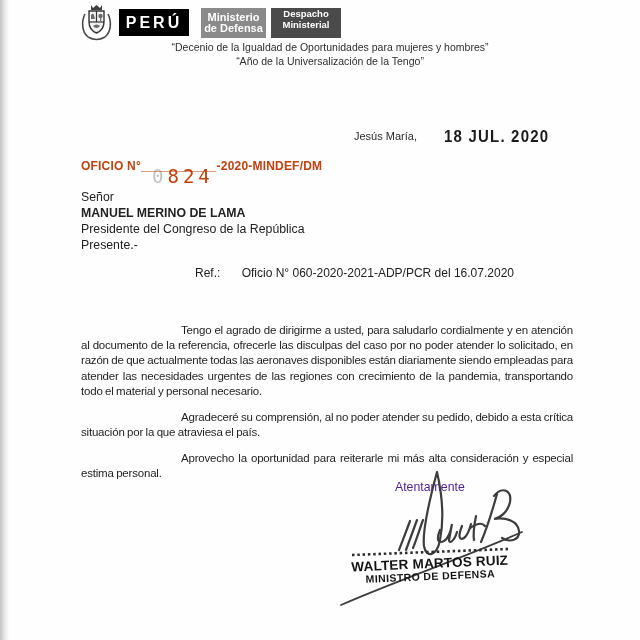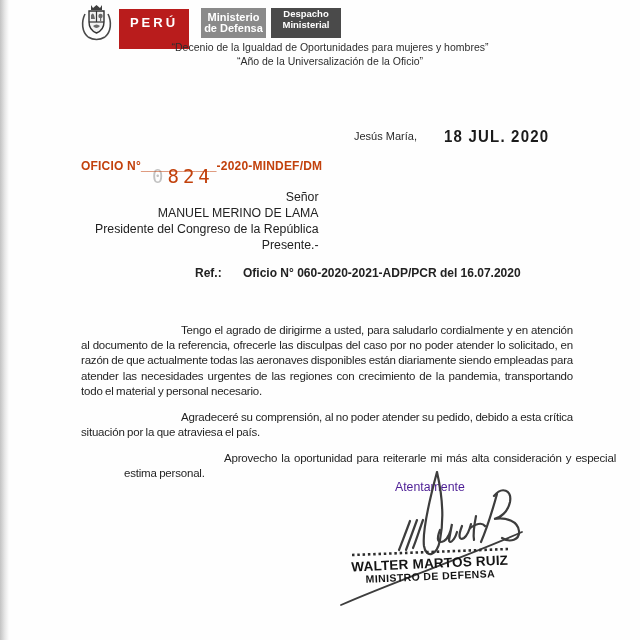--- a/index.html
+++ b/index.html
@@ -15,22 +15,22 @@
     background:linear-gradient(to right,#c3c3c3,#e8e8e8 55%,rgba(255,255,255,0));
   }
 
   
   .logo{position:absolute;left:78px;top:2px;width:37px;height:41px;}
   .hbox{
     position:absolute;color:#ffffff;font-weight:700;text-align:center;
     box-sizing:border-box;
   }
   .hbox-peru{
-    left:119px;top:9px;width:70px;height:40px;background:#b91c1c;
-    font-size:13px;letter-spacing:3px;line-height:27px;
+    left:119px;top:9px;width:70px;height:27px;background:#000000;
+    font-size:16px;letter-spacing:3px;line-height:27px;
   }
   .hbox-ministry{
     left:201px;top:8px;width:65px;height:30px;background:#8a8a8a;
     font-size:11px;line-height:11px;padding-top:4px;
   }
   .hbox-office{
     left:271px;top:8px;width:70px;height:30px;background:#4a4a4a;
     font-size:9.5px;line-height:11px;
   }
   .mottos{
@@ -50,35 +50,35 @@
     font-family:"DejaVu Sans Mono", monospace;
     font-size:19px;letter-spacing:4px;color:#c2410c;margin-top:28px;
   }
   .num-stamp::first-letter{color:#c2c2c2;}
   .oficio{
     position:absolute;left:81px;top:159px;
     font-size:12px;font-weight:700;letter-spacing:0.2px;color:#c2410c;
   }
 
   
-  .addressee{position:absolute;left:95px;top:189px;font-size:12.3px;line-height:16px;color:#222;text-align:right;}
-  .addressee .bold{font-weight:400;}
-  .reference{position:absolute;left:195px;top:266px;font-size:12px;color:#222;font-weight:bold;}
+  .addressee{position:absolute;left:81px;top:189px;font-size:12.3px;line-height:16px;color:#222;}
+  .addressee .bold{font-weight:700;}
+  .reference{position:absolute;left:195px;top:266px;font-size:12px;color:#222;}
   .reference .val{margin-left:18px;}
 
   
   .par{
     position:absolute;left:81px;width:492px;
     font-size:11.5px;line-height:15.4px;text-align:justify;
     text-indent:100px;color:#1f1f1f;
     letter-spacing:-0.2px;word-spacing:-0.5px;
   }
   .p1{top:311px;}
   .p2{top:398px;}
-  .p3{top:439px;margin-left:43px;}
+  .p3{top:439px;}
   .closing{position:absolute;left:395px;top:480px;font-size:12.3px;color:#4c1d95;}
 
   
   .sig-svg{position:absolute;left:318px;top:464px;width:250px;height:150px;}
   .stamp-block{
     position:absolute;left:347px;top:556px;width:166px;text-align:center;
     transform:rotate(-2.5deg);color:#141414;
   }
   .stamp-name{font-size:13.5px;font-weight:800;letter-spacing:0.2px;white-space:nowrap;}
   .stamp-title{font-size:10.5px;font-weight:800;letter-spacing:0.4px;margin-top:-1px;white-space:nowrap;}
@@ -109,21 +109,21 @@
     <div>Ministerio</div>
     <div>de Defensa</div>
   </div>
   <div class="hbox hbox-office">
     <div>Despacho</div>
     <div>Ministerial</div>
   </div>
 
   <div class="mottos">
     <div>“Decenio de la Igualdad de Oportunidades para mujeres y hombres”</div>
-    <div>“Año de la Universalización de la Oficio”</div>
+    <div>“Año de la Universalización de la Tengo”</div>
   </div>
 
   <span class="place">Jesús María,</span>
   <span class="date-stamp">18 JUL. 2020</span>
 
   <div class="num-stamp">0824</div>
 
   <div class="oficio">
     <span>OFICIO N°</span><span>___________</span><span>-2020-MINDEF/DM</span>
   </div>

